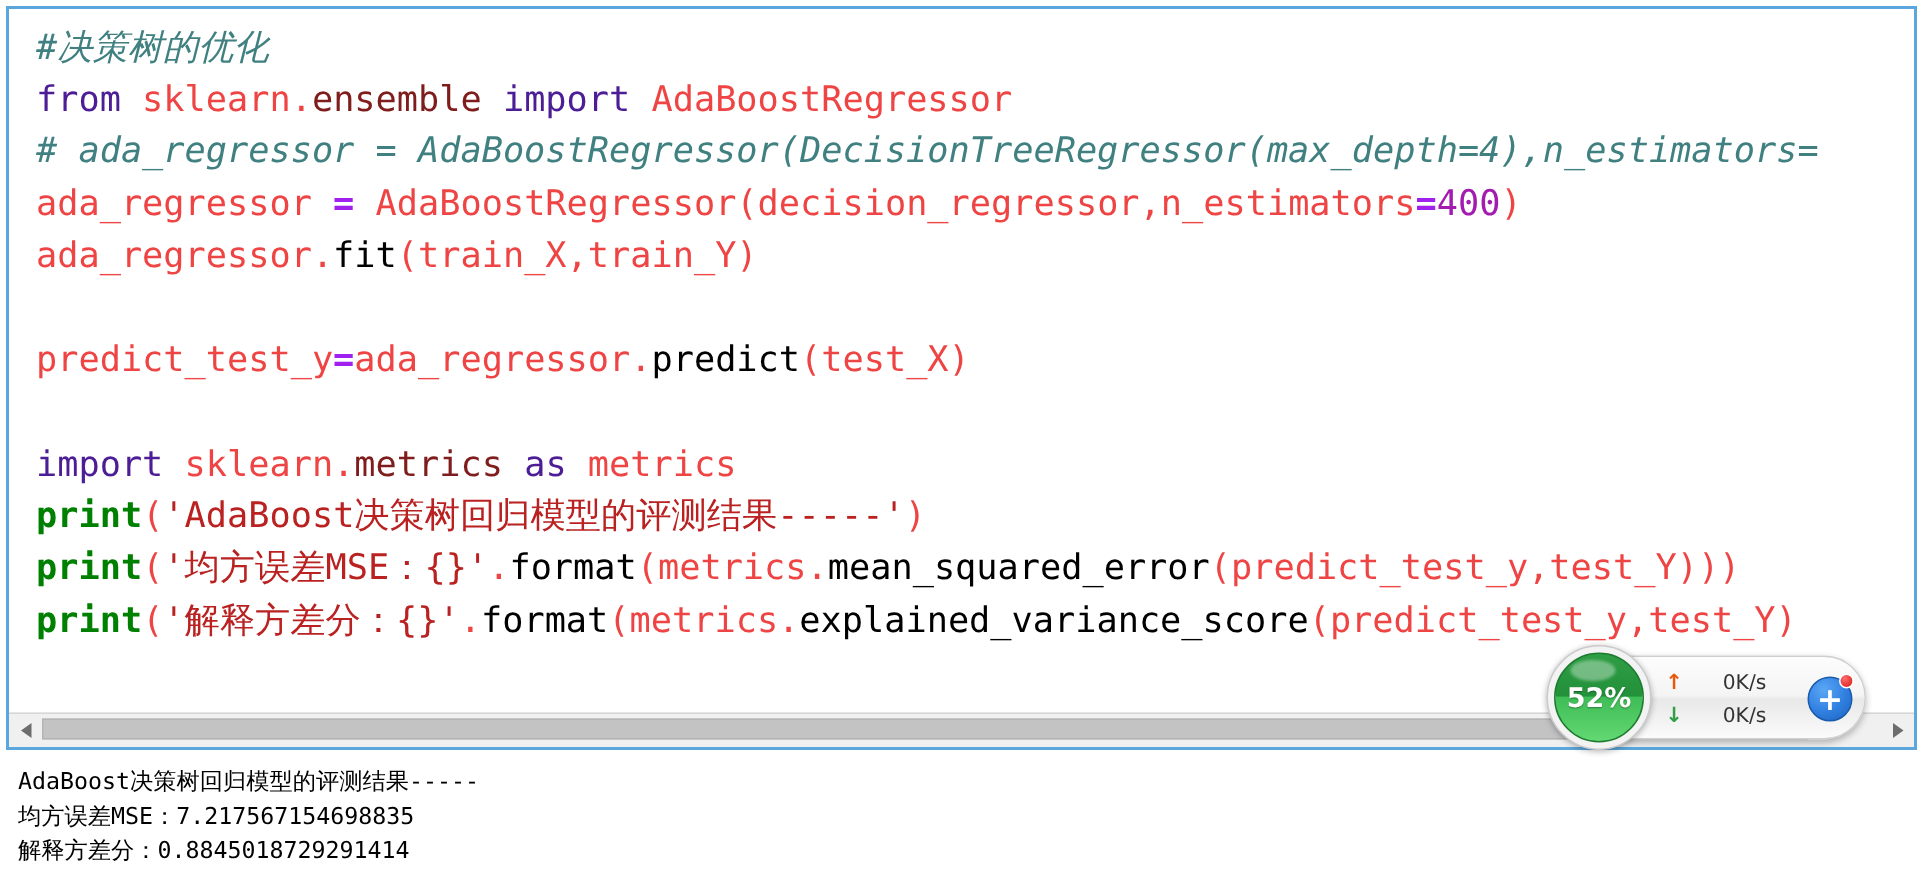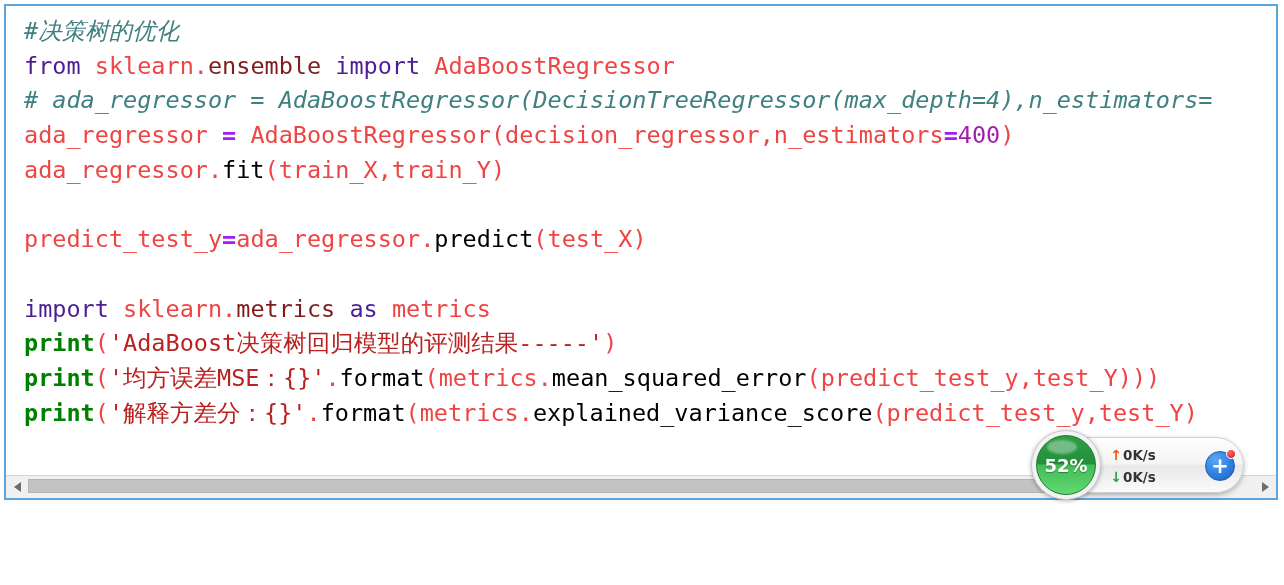--- a/index.html
+++ b/index.html
@@ -206,27 +206,26 @@
     text-align: center;
     font-family: "DejaVu Sans", "Liberation Sans", sans-serif;
     font-size: 14px;
     line-height: 22px;
     font-weight: bold;
   }
   .arrow-up { color: #e8590c; }
   .arrow-down { color: #2f9e44; }
   .speed-val {
     flex: 1 1 auto;
-    text-align: left;
+    text-align: center;
     padding-right: 6px;
     font-family: "DejaVu Sans", "Liberation Sans", sans-serif;
     font-size: 13.5px;
     line-height: 22px;
     color: #333333;
-    font-weight: bold;
   }
 
   .plusbtn {
     position: absolute;
     right: 8px;
     top: 13px;
     width: 30px;
     height: 30px;
   }
   .plus-circle {
@@ -273,20 +272,21 @@
       </div>
       <div class="sb-track">
         <div class="sb-thumb" style="width: 96%;"></div>
       </div>
       <div class="sb-btn">
         <span class="sb-arrow right"></span>
       </div>
     </div>
   </div>
 
+  <div class="output" id="output-area"><span class="oln">AdaBoost决策树回归模型的评测结果-----</span><span class="oln">均方误差MSE：7.217567154698835</span><span class="oln">解释方差分：0.8845018729291414</span></div>
 
   <div class="netwidget">
 
     <div class="gauge">
       <div class="gauge-ball">
         <div class="gauge-gloss"></div>
         <span class="gauge-text">52%</span>
       </div>
     </div>
 

